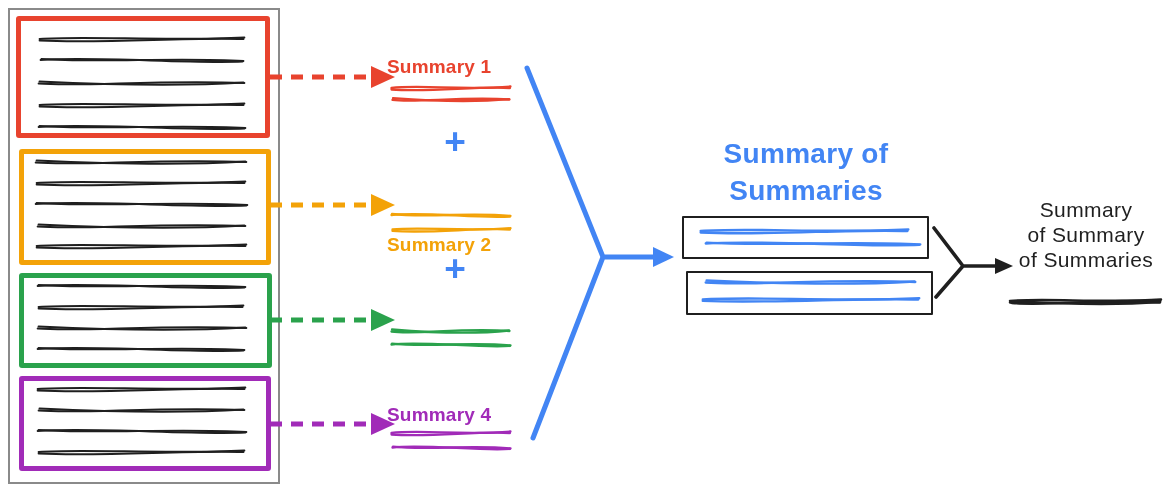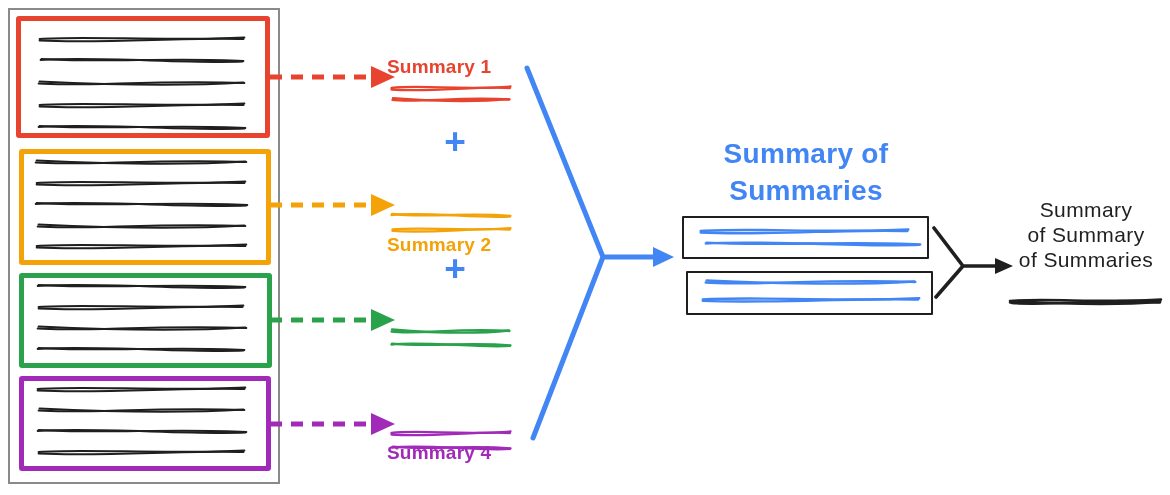--- a/index.html
+++ b/index.html
@@ -14,21 +14,21 @@
   .sbox  { border:2px solid var(--c-ink); border-radius:1px; }
   
   .sum-label { width:128px; font-size:19px; font-weight:600; letter-spacing:.2px; }
   .plus { width:40px; height:40px; line-height:40px; text-align:center;
           font-size:37px; font-weight:700; color:var(--c-blue); }
   .sos-title { width:236px; text-align:center; font-size:28px; font-weight:700;
                color:var(--c-blue); line-height:37px; white-space:pre-line; letter-spacing:.3px; }
   .final-title { width:170px; text-align:center; font-size:21px; font-weight:400;
                  color:var(--c-ink); line-height:25px; white-space:pre-line; letter-spacing:.4px; }
   .text-red{color:var(--c-red);} .text-orange{color:var(--c-orange);}
-  .text-green{color:var(--c-green);} .text-purple{color:var(--c-purple);margin-top:38px;}
+  .text-green{color:var(--c-green);} .text-purple{color:var(--c-purple);}
   
   svg.layer { position:absolute; left:0; top:0; pointer-events:none; }
   svg .sk path { fill:none; stroke-linecap:round; }
   .stroke-ink{stroke:var(--c-ink);} .stroke-red{stroke:var(--c-red);}
   .stroke-orange{stroke:var(--c-orange);} .stroke-green{stroke:var(--c-green);}
   .stroke-purple{stroke:var(--c-purple);} .stroke-blue{stroke:var(--c-blue);}
   .fill-ink{fill:var(--c-ink);} .fill-red{fill:var(--c-red);}
   .fill-orange{fill:var(--c-orange);} .fill-green{fill:var(--c-green);}
   .fill-purple{fill:var(--c-purple);} .fill-blue{fill:var(--c-blue);}
   .dash { stroke-dasharray:12 9; }

